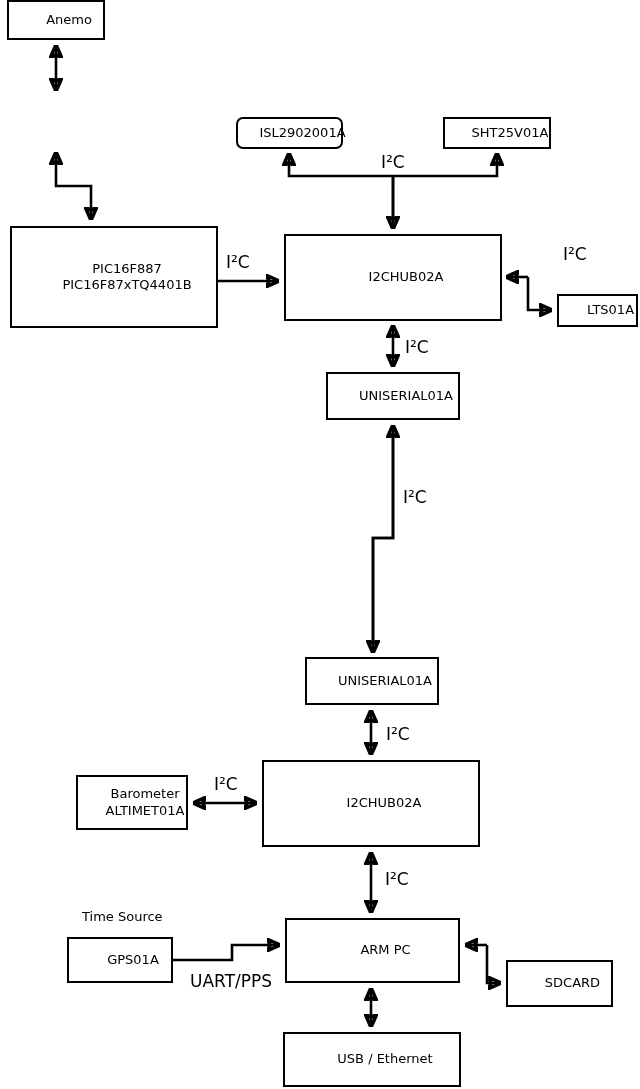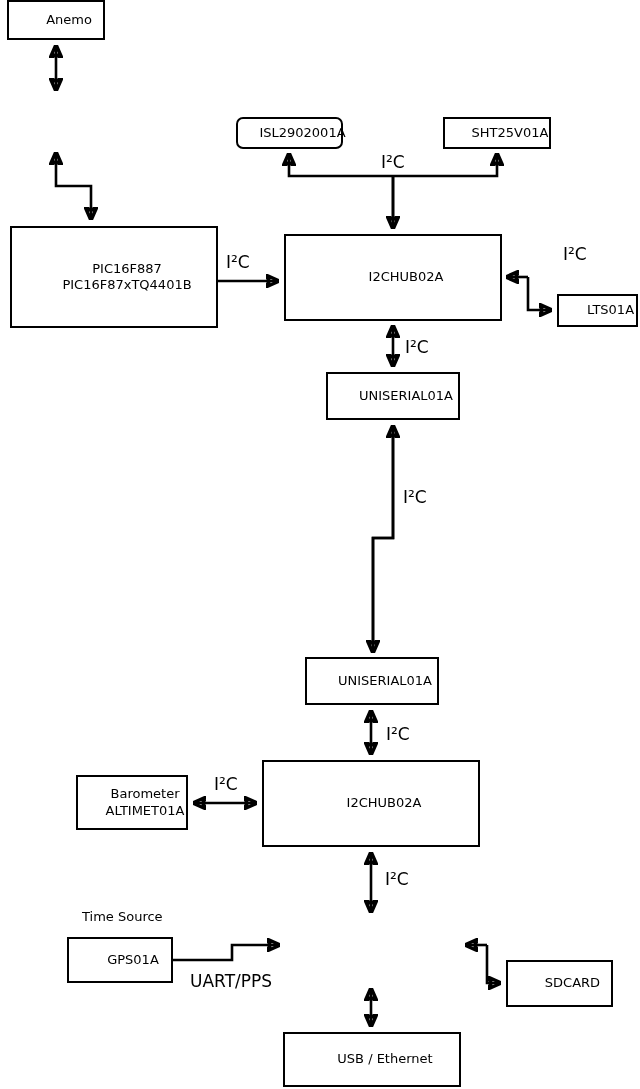--- a/index.html
+++ b/index.html
@@ -151,20 +151,23 @@
   </div>
 
   <div class="node" style="left:262px; top:760px; width:218px; height:87px;">
     <span class="node-label">I2CHUB02A</span>
   </div>
 
   <div class="node" style="left:67px; top:937px; width:106px; height:46px;">
     <span class="node-label">GPS01A</span>
   </div>
 
+  <div class="node" style="left:285px; top:918px; width:175px; height:65px;">
+    <span class="node-label">ARM PC</span>
+  </div>
 
   <div class="node" style="left:506px; top:960px; width:107px; height:47px;">
     <span class="node-label">SDCARD</span>
   </div>
 
   <div class="node" style="left:283px; top:1032px; width:178px; height:55px;">
     <span class="node-label">USB / Ethernet</span>
   </div>
 
   <div class="edge-label" style="left:381px; top:152px;">I²C</div>

